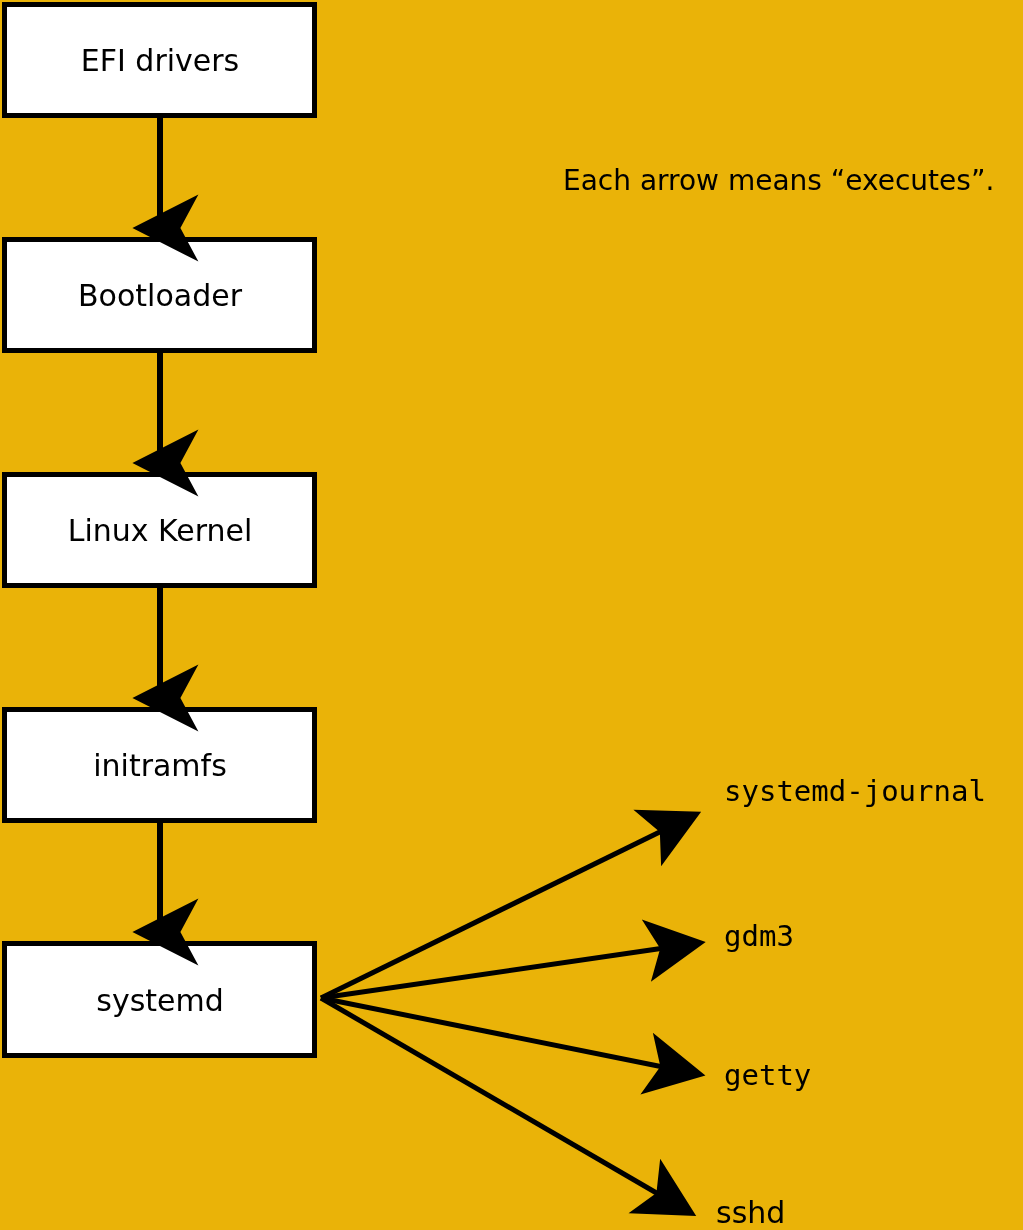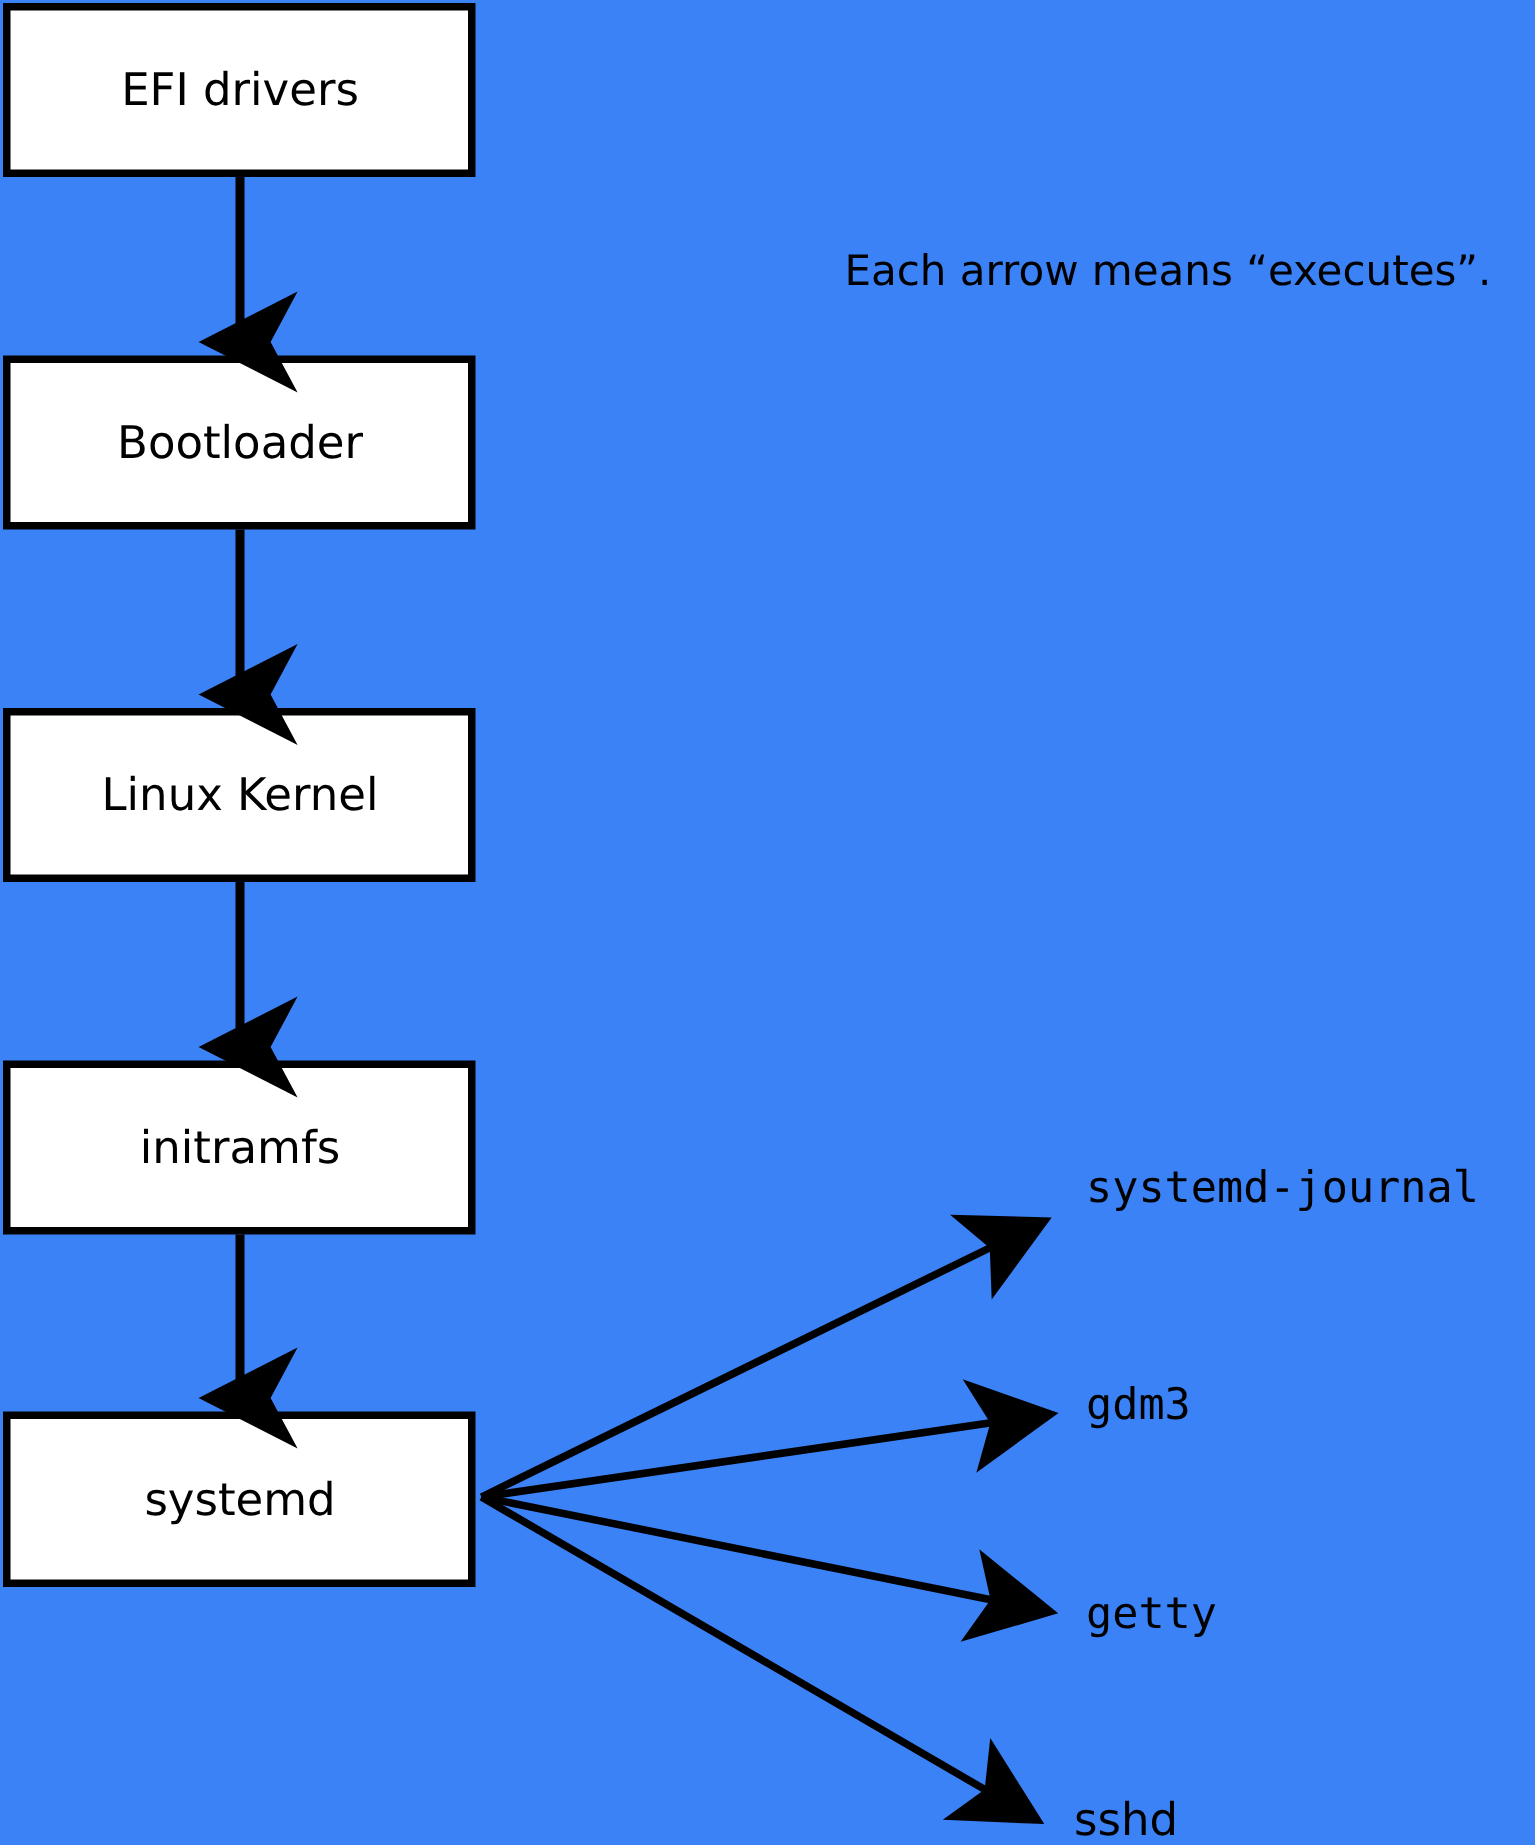--- a/index.html
+++ b/index.html
@@ -4,21 +4,21 @@
 <style>
   html, body {
     margin: 0;
     padding: 0;
     background: #ffffff;
   }
   #canvas {
     position: relative;
     width: 1023px;
     height: 1230px;
-    background: #3b82f6;
+    background: #eab308;
     overflow: hidden;
     font-family: "DejaVu Sans", sans-serif;
     text-align: center;
   }
   #diagram-svg {
     position: absolute;
     left: 0;
     top: 0;
     width: 1023px;
     height: 1230px;

